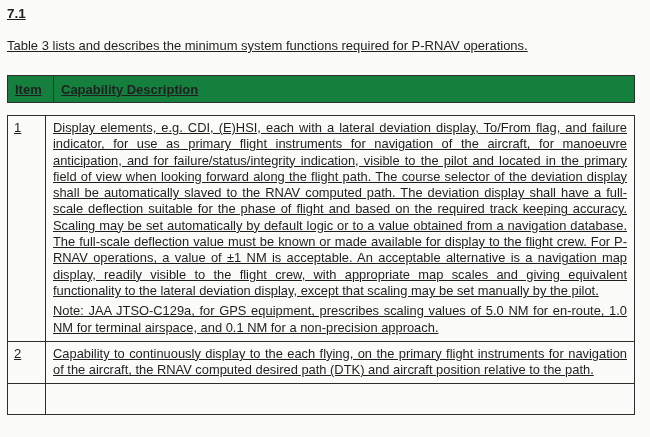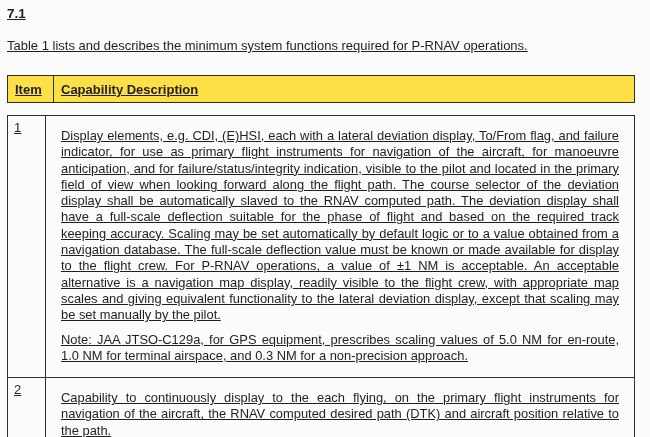--- a/index.html
+++ b/index.html
@@ -33,21 +33,21 @@
   .intro {
     margin-top: 16px;
     font-size: 13px;
     line-height: 15px;
   }
   .tbl-header {
     margin-top: 22px;
     display: flex;
     align-items: center;
     border: 1.5px solid #2e2e2e;
-    background: #fde047;
+    background: #15803d;
     height: 26px;
     font-weight: bold;
     font-size: 13px;
   }
   .tbl-header .hdr-item {
     flex: 0 0 38px;
     width: 38px;
     padding-left: 7px;
     align-self: stretch;
     display: flex;
@@ -76,52 +76,52 @@
     box-sizing: border-box;
   }
   .cell-desc {
     flex: 1;
     padding: 4px 7px 5px 7px;
     font-size: 12.9px;
     line-height: 16.3px;
     text-align: justify;
   }
   .cell-desc p {
-    margin: 8px;
+    margin: 0;
   }
   .cell-desc p.note-para {
     margin-top: 4px;
   }
   .row-stub {
     min-height: 30px;
   }
 </style>
 </head>
 <body>
 
 <div class="doc">
 
   <div class="section-heading">
     <span class="sec-num">7.1</span>
   </div>
 
-  <div class="intro">Table 1 lists and describes the minimum system functions required for P-RNAV operations.</div>
+  <div class="intro">Table 3 lists and describes the minimum system functions required for P-RNAV operations.</div>
 
   <div class="tbl-header">
     <div class="hdr-item">Item</div>
     <div class="hdr-desc">Capability Description</div>
   </div>
 
   <div class="tbl-body">
 
     <div class="tbl-row">
       <div class="cell-item">1</div>
       <div class="cell-desc">
         <p>Display elements, e.g. CDI, (E)HSI, each with a lateral deviation display, To/From flag, and failure indicator, for use as primary flight instruments for navigation of the aircraft, for manoeuvre anticipation, and for failure/status/integrity indication, visible to the pilot and located in the primary field of view when looking forward along the flight path. The course selector of the deviation display shall be automatically slaved to the RNAV computed path. The deviation display shall have a full-scale deflection suitable for the phase of flight and based on the required track keeping accuracy. Scaling may be set automatically by default logic or to a value obtained from a navigation database. The full-scale deflection value must be known or made available for display to the flight crew. For P-RNAV operations, a value of ±1 NM is acceptable. An acceptable alternative is a navigation map display, readily visible to the flight crew, with appropriate map scales and giving equivalent functionality to the lateral deviation display, except that scaling may be set manually by the pilot.</p>
-        <p class="note-para">Note: JAA JTSO-C129a, for GPS equipment, prescribes scaling values of 5.0 NM for en-route, 1.0 NM for terminal airspace, and 0.3 NM for a non-precision approach.</p>
+        <p class="note-para">Note: JAA JTSO-C129a, for GPS equipment, prescribes scaling values of 5.0 NM for en-route, 1.0 NM for terminal airspace, and 0.1 NM for a non-precision approach.</p>
       </div>
     </div>
 
     <div class="tbl-row">
       <div class="cell-item">2</div>
       <div class="cell-desc">
         <p>Capability to continuously display to the each flying, on the primary flight instruments for navigation of the aircraft, the RNAV computed desired path (DTK) and aircraft position relative to the path.</p>
       </div>
     </div>
 

